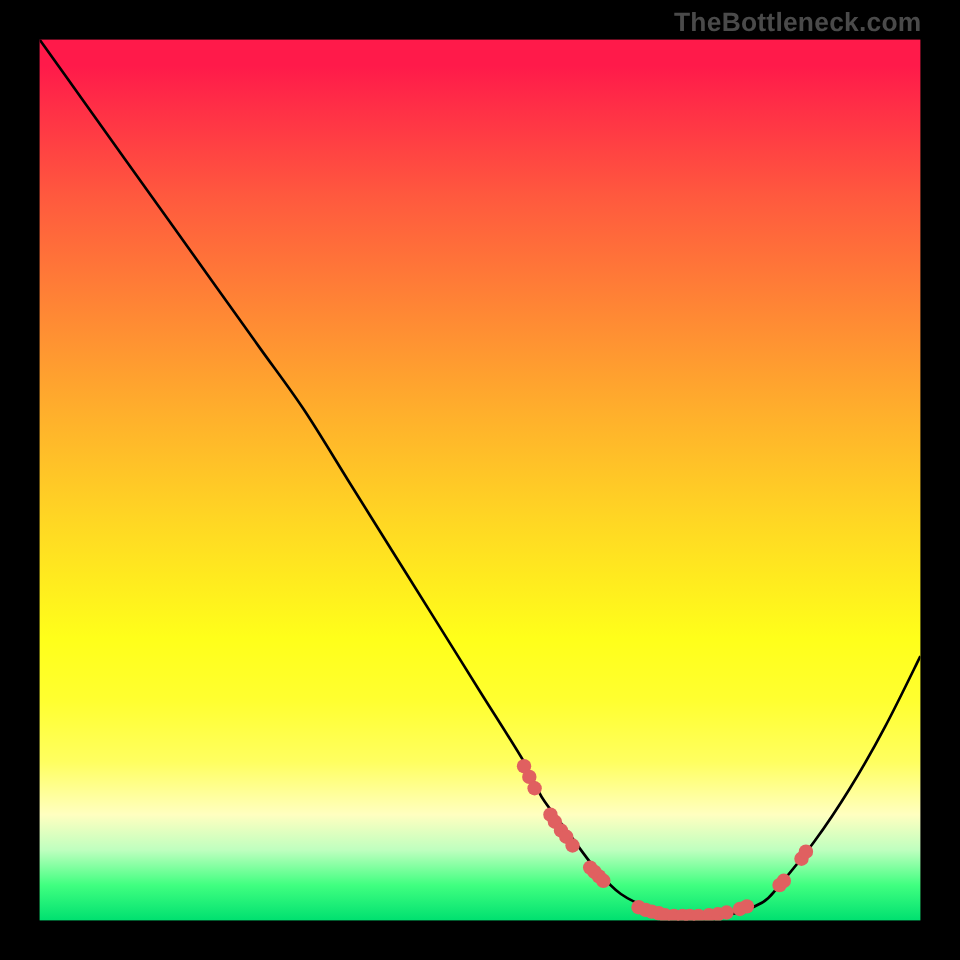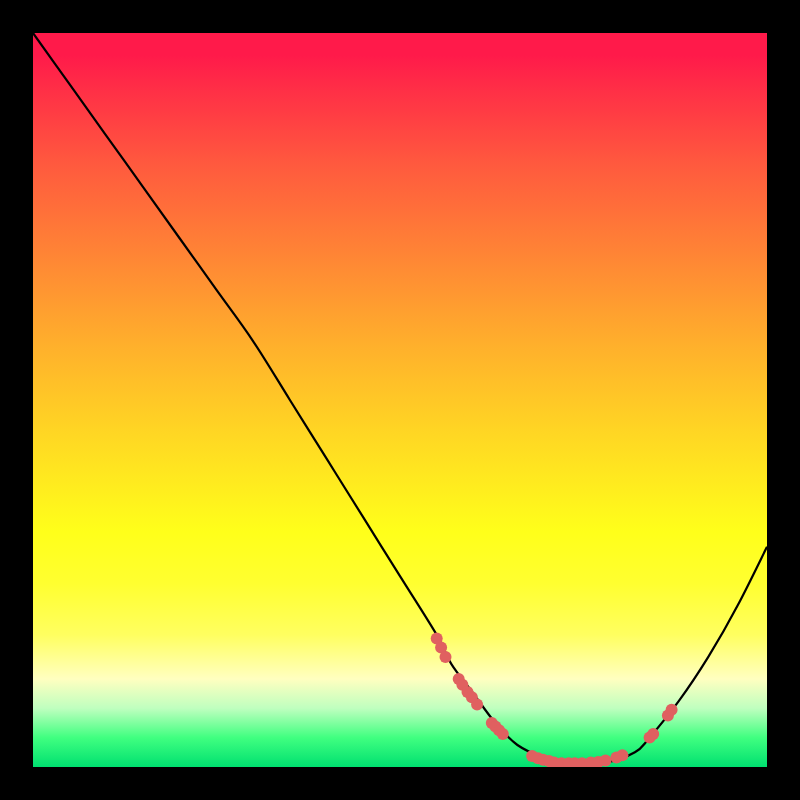--- a/index.html
+++ b/index.html
@@ -43,13 +43,14 @@
         <circle cx="565.2" cy="728.9" r="6" class="pt"></circle>
         <circle cx="572.5" cy="727.4" r="6" class="pt"></circle>
         <circle cx="583.5" cy="724.5" r="6" class="pt"></circle>
         <circle cx="589.4" cy="722.3" r="6" class="pt"></circle>
         <circle cx="616.6" cy="704.6" r="6" class="pt"></circle>
         <circle cx="620.2" cy="701.0" r="6" class="pt"></circle>
         <circle cx="634.9" cy="682.6" r="6" class="pt"></circle>
         <circle cx="638.6" cy="676.7" r="6" class="pt"></circle>
       </g>
   </svg>
+  <div class="wm">TheBottleneck.com</div>
 </div>
 
 </body></html>

